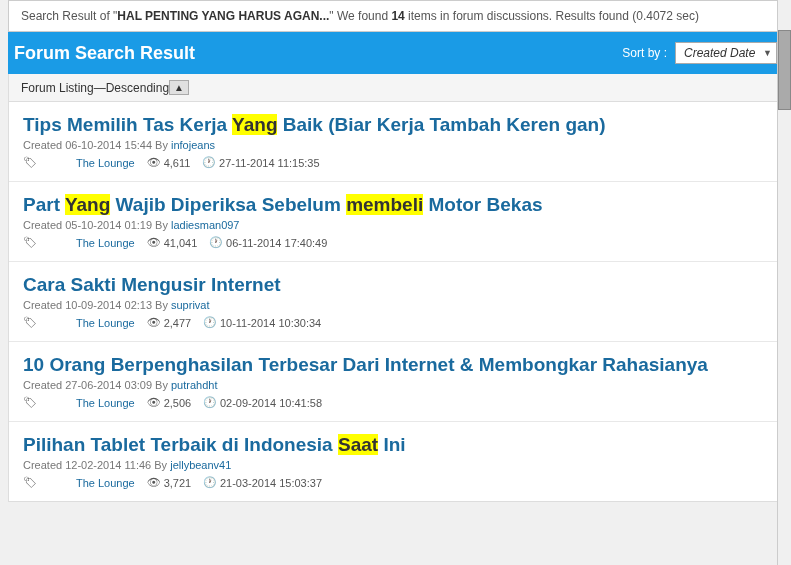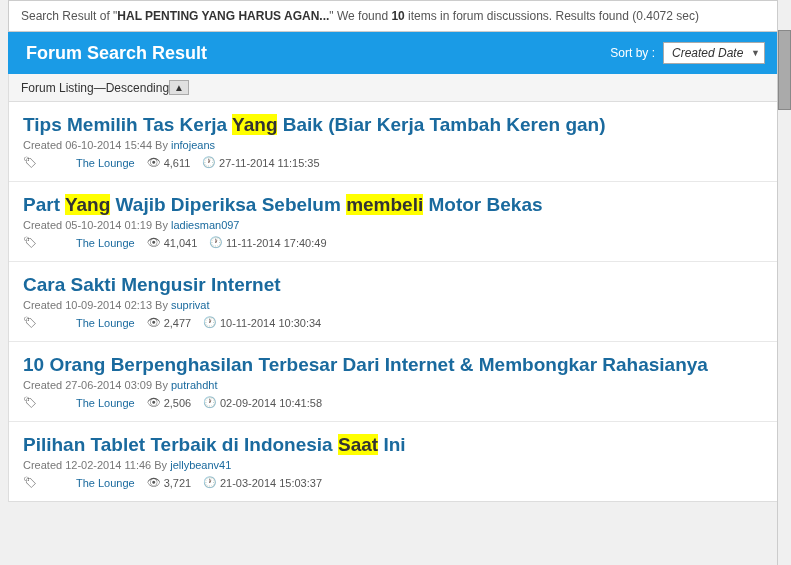--- a/index.html
+++ b/index.html
@@ -16,21 +16,21 @@
       font-size: 12px;
       color: #555;
     }
     .search-info-bar strong {
       font-weight: bold;
       color: #333;
     }
     .forum-header {
       background: #1a9be6;
       color: #fff;
-      padding: 10px 18px;
+      padding: 10px 6px;
       display: flex;
       align-items: center;
       justify-content: space-between;
     }
     .forum-header-title {
       font-size: 18px;
       font-weight: bold;
       color: #fff;
     }
     .sort-by-area {
@@ -161,21 +161,21 @@
       margin: 0 auto;
       background: #fff;
     }
   </style>
 </head>
 <body>
 
 <div class="outer-wrapper">
 
   <div class="search-info-bar">
-    Search Result of "<strong>HAL PENTING YANG HARUS AGAN...</strong>" We found <strong>10</strong> items in forum discussions. Results found (0.4072 sec)
+    Search Result of "<strong>HAL PENTING YANG HARUS AGAN...</strong>" We found <strong>14</strong> items in forum discussions. Results found (0.4072 sec)
   </div>
 
   <div class="forum-header">
     <span class="forum-header-title">Forum Search Result</span>
     <div class="sort-by-area">
       <span class="sort-by-label">Sort by :</span>
       <div class="sort-dropdown-wrapper">
         <select class="sort-dropdown">
           <option>Created Date</option>
           <option>Views</option>
@@ -228,21 +228,21 @@
         <span class="tag-item">
           <span>🏷</span>
           <a href="#" class="tag-link">The Lounge</a>
         </span>
         <span class="tag-item">
           <span>👁</span>
           <span>41,041</span>
         </span>
         <span class="tag-item">
           <span>🕐</span>
-          <span>11-11-2014 17:40:49</span>
+          <span>06-11-2014 17:40:49</span>
         </span>
       </div>
     </div>
 
     <div class="result-item">
       <div class="result-title">
         <a href="#">Cara Sakti Mengusir Internet</a>
       </div>
       <div class="result-meta">
         Created 10-09-2014 02:13 By <a href="#">suprivat</a>

